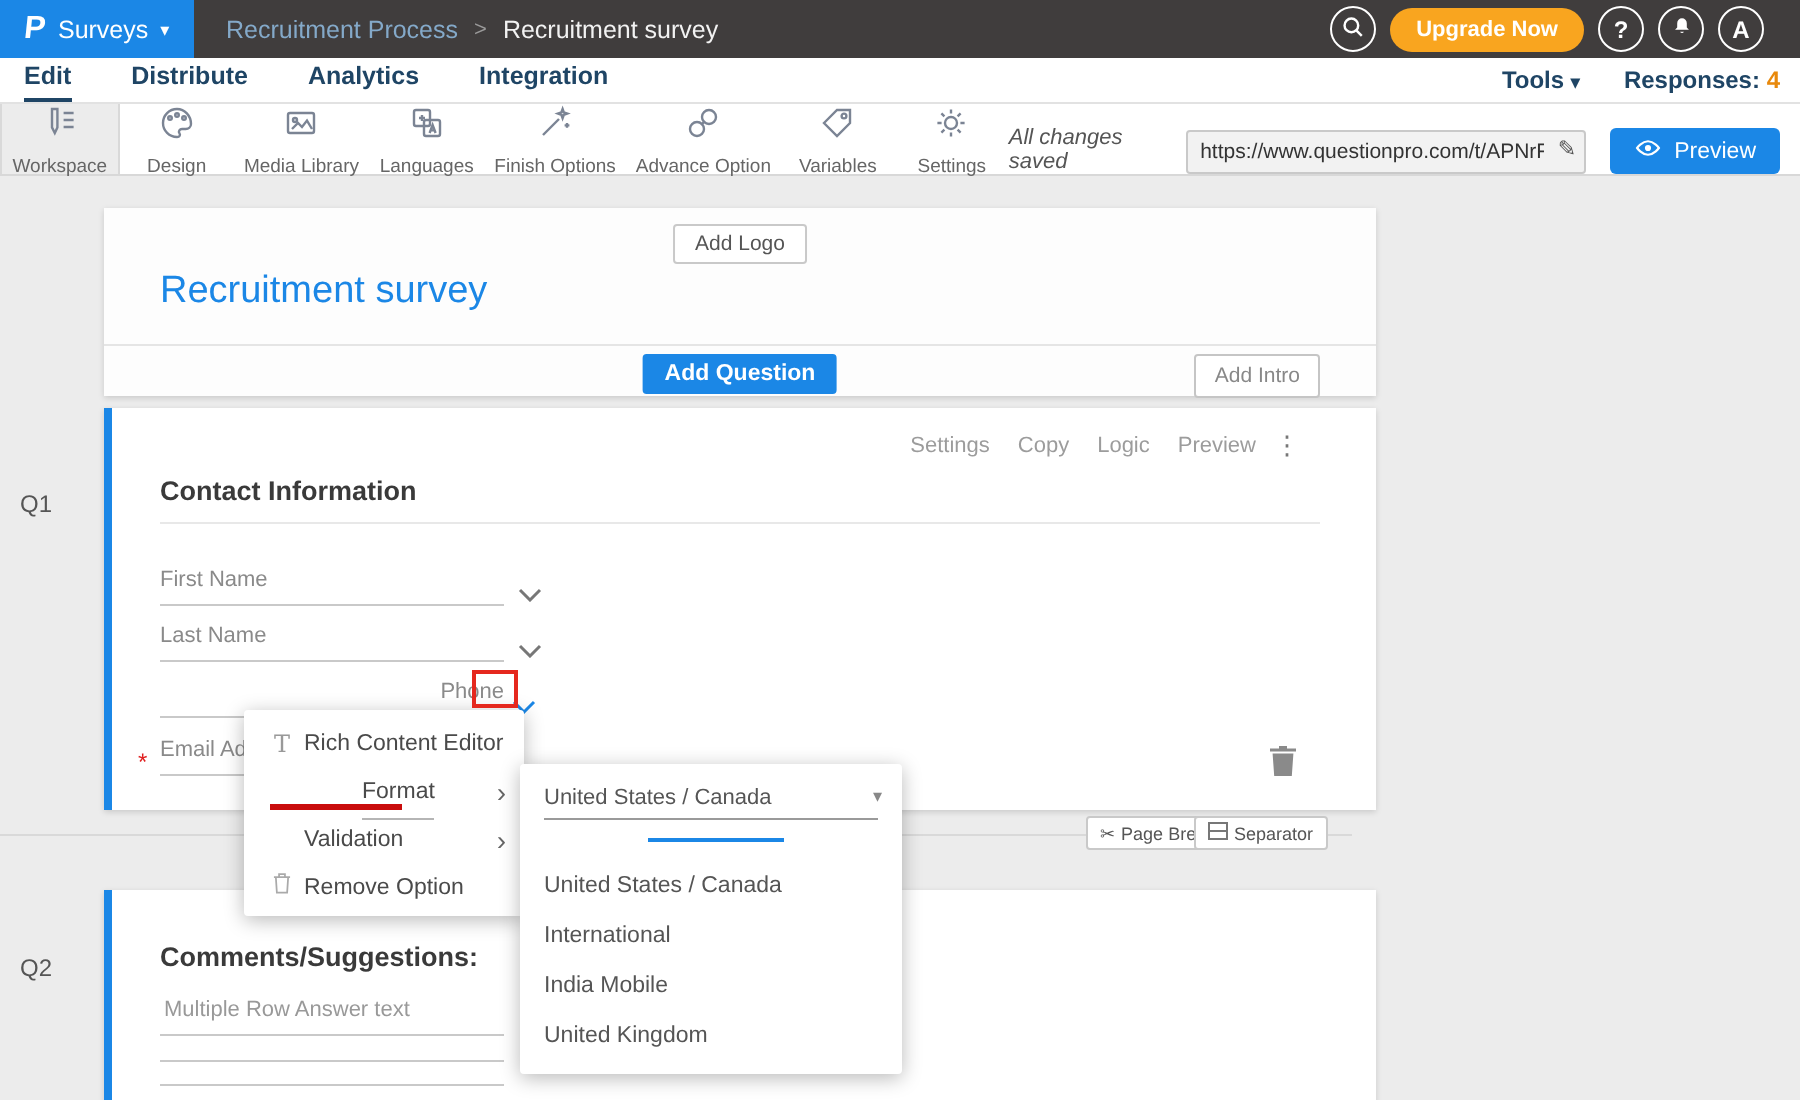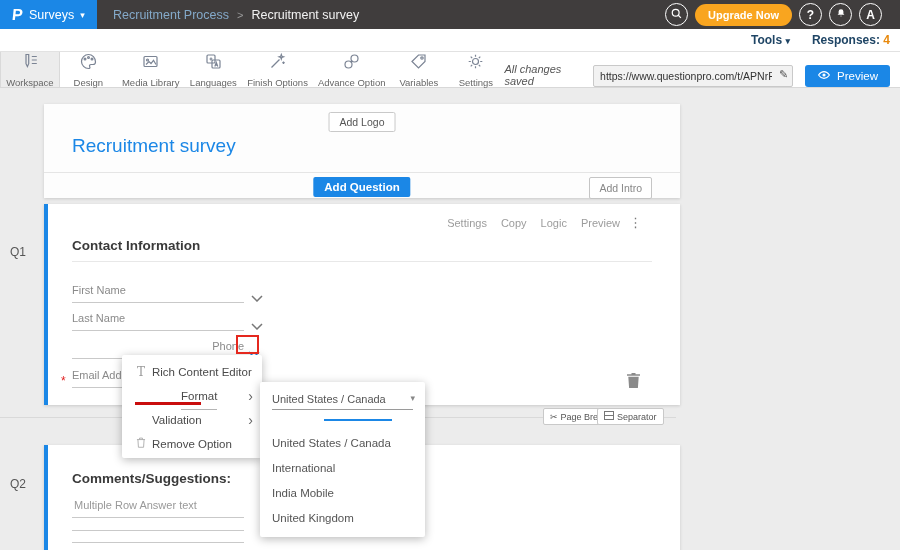--- a/index.html
+++ b/index.html
@@ -40,21 +40,21 @@
   .tool-item.active { background:#ececec; border-left:1px solid #d9d9d9; border-right:1px solid #d9d9d9; }
   .toolbar-right { margin-left:auto; display:flex; align-items:flex-end; gap:12px; padding-right:10px; }
   .saved { font-style:italic; font-size:11px; color:#555; }
   .url-wrap { position:relative; }
   .url-input { width:200px; height:22px; background:#f2f2f2; border:1px solid #c9c9c9; border-radius:2px; font-size:10.5px; color:#333; padding:0 20px 0 6px; font-family:"Liberation Sans", sans-serif; }
   .url-pencil { position:absolute; right:5px; top:3px; font-size:11px; color:#555; cursor:pointer; }
   .preview-btn { background:#1b87e6; border:none; color:#fff; font-size:11.5px; border-radius:3px; padding:5px 12px; display:flex; align-items:center; gap:6px; cursor:pointer; }
 
   
   .qlabel { position:absolute; left:10px; font-size:12px; color:#555; z-index:2; }
-  .card { position:absolute; left:44px; width:636px; background:#fdfdfd; box-shadow:0 1px 3px rgba(0,0,0,0.15); z-index:1; }
+  .card { position:absolute; left:52px; width:636px; background:#fdfdfd; box-shadow:0 1px 3px rgba(0,0,0,0.15); z-index:1; }
   .q-card { border-left:4px solid #1b87e6; background:#fff; }
 
   .title-card { top:104px; height:94px; }
   .add-logo { position:absolute; left:50%; transform:translateX(-50%); top:8px; background:#fff; border:1px solid #c9c9c9; border-radius:2px; font-size:10.5px; color:#555; padding:3px 10px; cursor:pointer; }
   .survey-title { position:absolute; left:28px; top:31px; font-size:19px; color:#1b87e6; }
   .title-div { position:absolute; left:0; right:0; top:68px; border-top:1px solid #e5e5e5; }
   .add-question { position:absolute; left:50%; transform:translateX(-50%); top:73px; background:#1b87e6; border:none; border-radius:2px; color:#fff; font-weight:bold; font-size:11.5px; padding:4px 11px; cursor:pointer; }
   .add-intro { position:absolute; right:28px; top:73px; background:#fff; border:1px solid #c5c5c5; border-radius:2px; color:#888; font-size:10.5px; padding:4px 9px; cursor:pointer; }
 
   .q1-card { top:204px; height:201px; }
@@ -82,21 +82,21 @@
 
   
   .ctx-menu { position:absolute; left:122px; top:355px; width:140px; height:103px; background:#fff; box-shadow:0 2px 10px rgba(0,0,0,0.28); border-radius:2px; z-index:5; padding-top:5px; }
   .ctx-row { height:24px; line-height:24px; position:relative; font-size:11.5px; color:#4a4a4a; padding-left:30px; cursor:pointer; }
   .ctx-icon { position:absolute; left:12px; top:0; width:14px; text-align:center; color:#999; }
   .ctx-icon-t { font-family:"DejaVu Serif", serif; font-size:12px; }
   .ctx-sub { position:absolute; right:9px; top:0; color:#666; font-size:14px; }
   .fmt-label { border-bottom:1px solid #b5b5b5; padding-bottom:7px;margin-left:29px; }
 
   
-  .submenu { position:absolute; left:260px; top:382px; width:165px; height:155px; background:#fff; box-shadow:0 2px 10px rgba(0,0,0,0.28); border-radius:2px; z-index:6; }
+  .submenu { position:absolute; left:260px; top:382px; width:191px; height:155px; background:#fff; box-shadow:0 2px 10px rgba(0,0,0,0.28); border-radius:2px; z-index:6; }
   .sel-text { position:absolute; left:12px; top:11px; font-size:11px; color:#555; cursor:pointer; }
   .sel-caret { position:absolute; right:10px; top:11px; font-size:9px; color:#888; cursor:pointer; }
   .sel-line { position:absolute; left:12px; right:12px; top:27px; border-bottom:1px solid #9a9a9a; }
   .sel-accent { position:absolute; left:64px; top:37px; width:68px; height:2px; background:#1b87e6; }
   .sub-opt { position:absolute; left:12px; font-size:11.5px; color:#555; cursor:pointer; white-space:nowrap; }
 
   
   .anno-box { position:absolute; left:236px; top:335px; width:23px; height:19px; border:2px solid #e5281e; z-index:7; }
   .anno-line { position:absolute; left:135px; top:402px; width:66px; height:3px; background:#c90d0d; z-index:7; }
 </style>
@@ -137,20 +137,26 @@
             </svg>
         </span>
       </div>
       <div class="circle-btn">
         <span>A</span>
       </div>
     </div>
   </header>
 
   <nav class="tabbar">
+    <div class="tabs">
+      <span class="tab active">Edit</span>
+      <span class="tab">Distribute</span>
+      <span class="tab">Analytics</span>
+      <span class="tab">Integration</span>
+    </div>
     <div class="tabbar-right">
       <span class="tools"><span>Tools</span> <span class="caret">▾</span></span>
       <span class="responses"><span>Responses:</span> <span class="count">4</span></span>
     </div>
   </nav>
 
   <div class="toolbar">
     <div class="tool-item active">
       <span><svg width="19" height="19" viewBox="0 0 19 19">
             <path d="M6 2.5v9.2l1.4 2.8 1.3-2.8V2.5z"></path>

